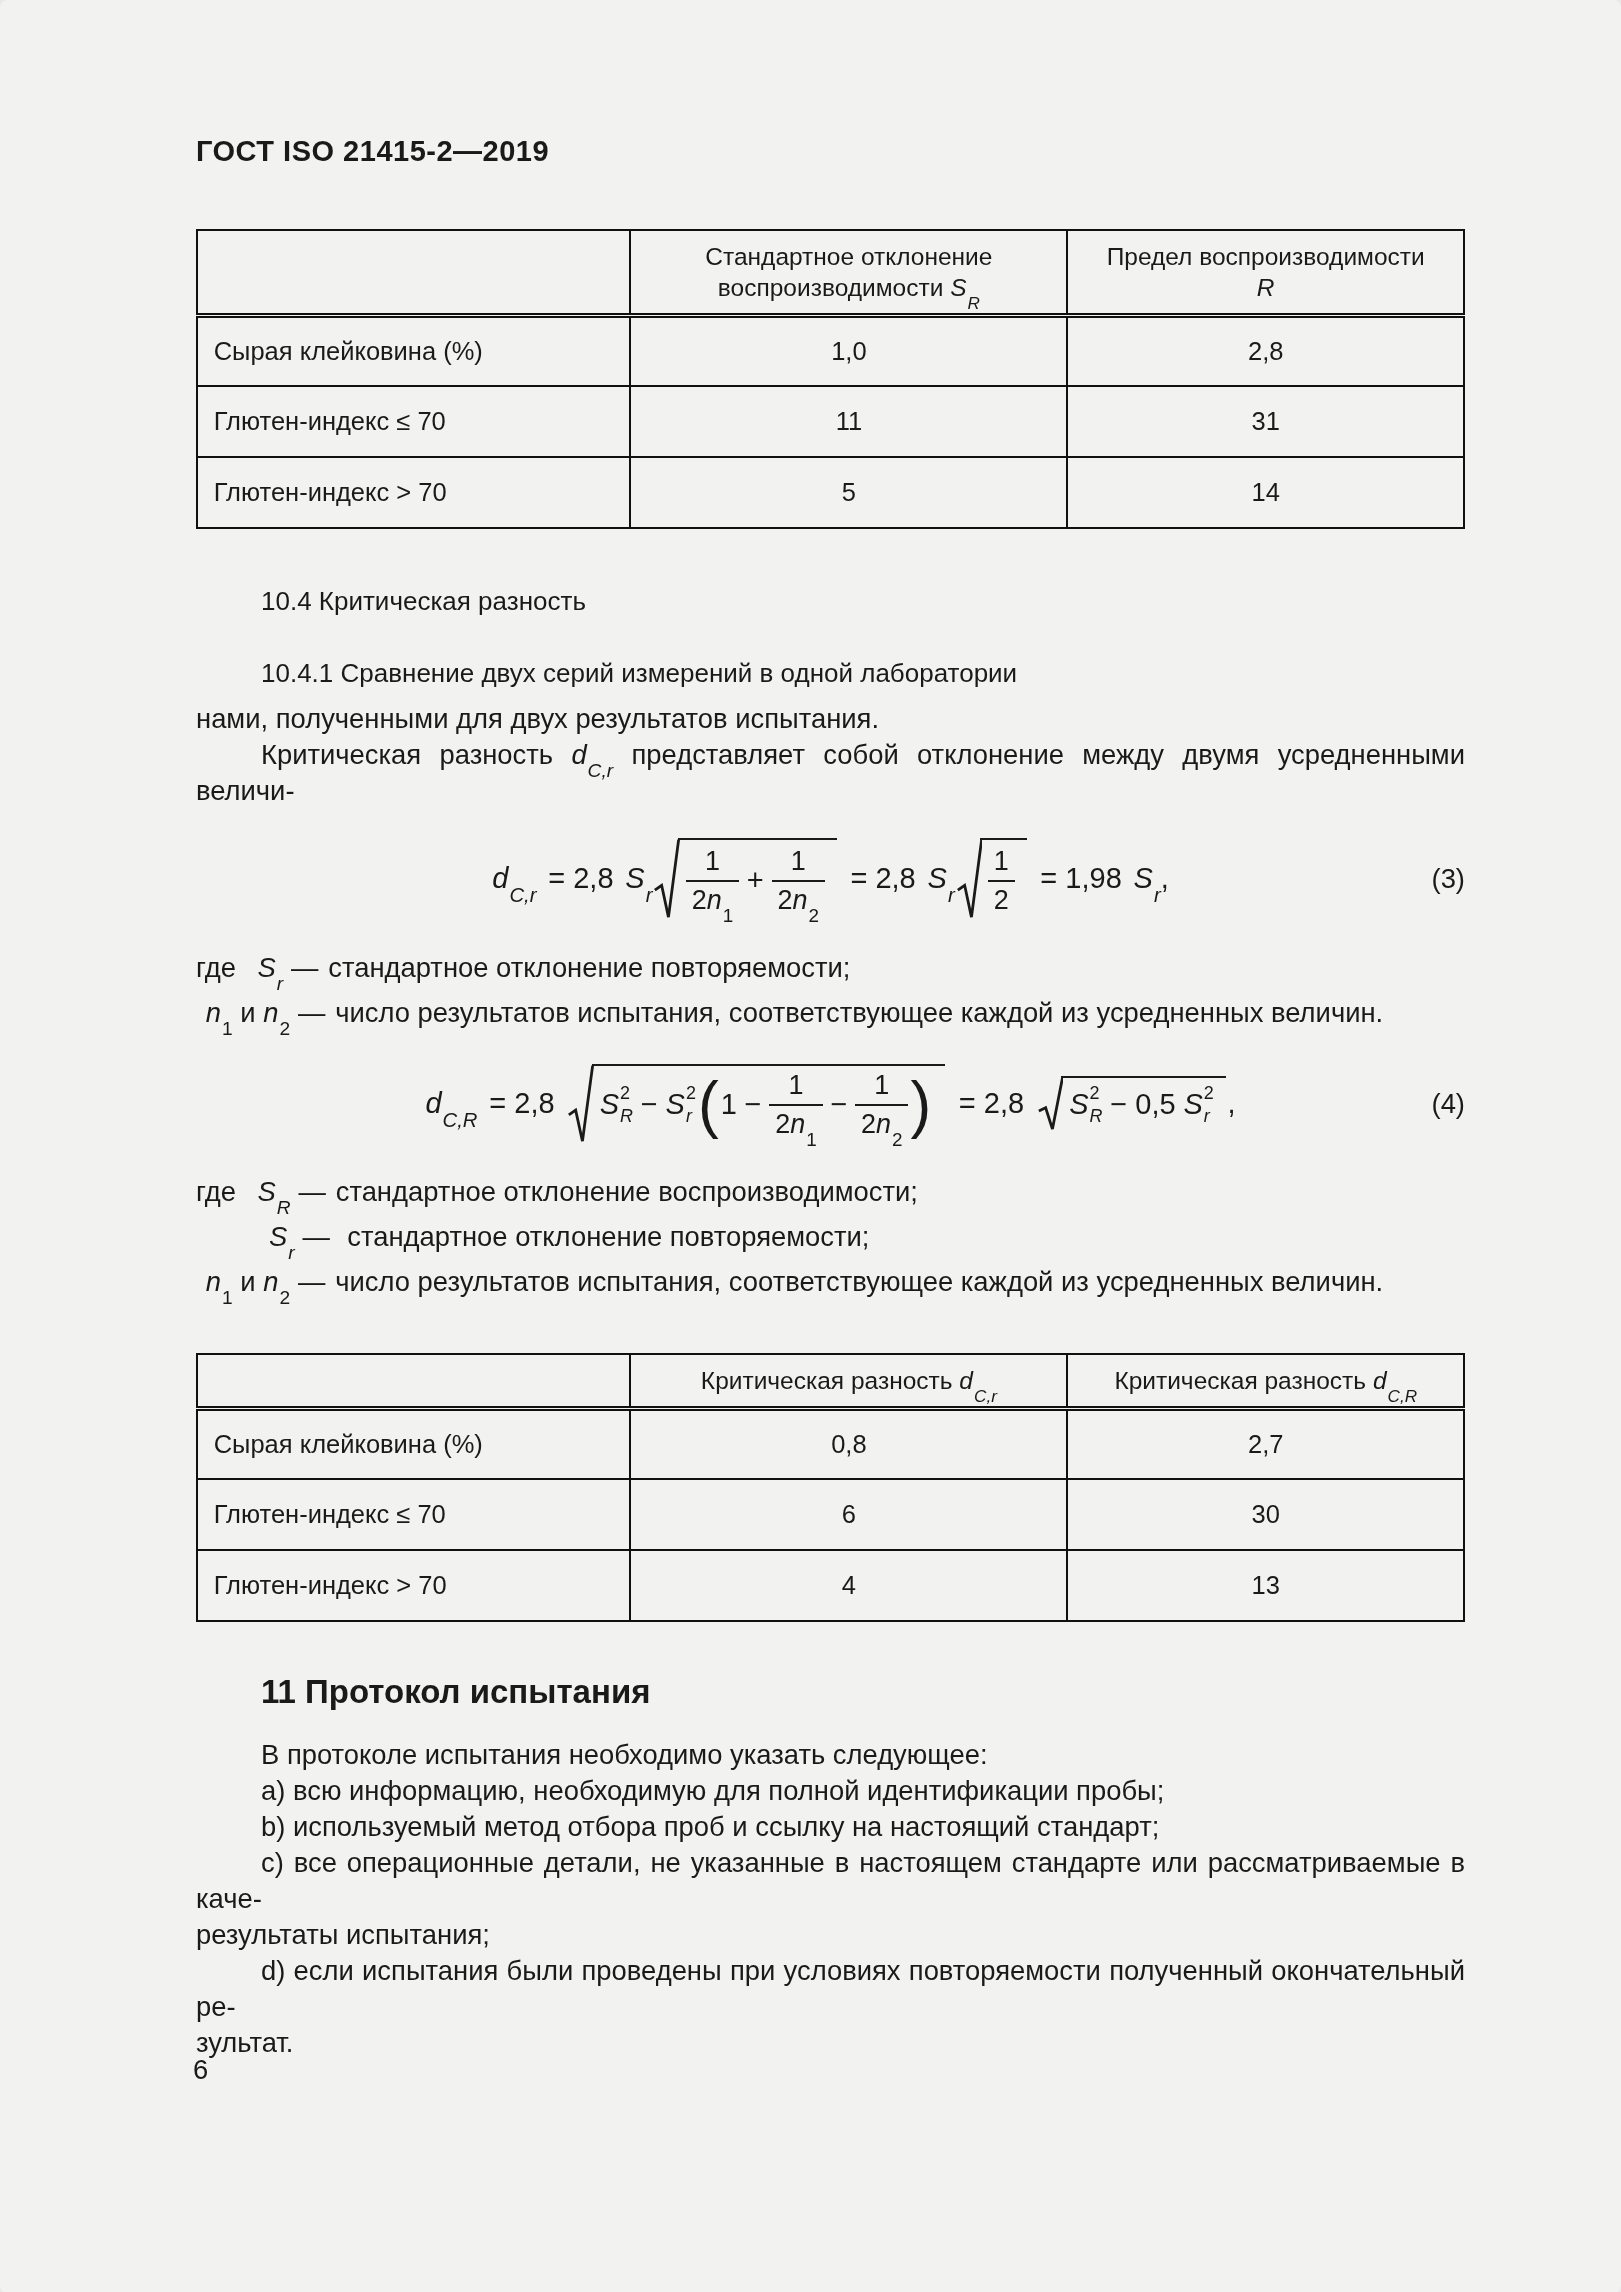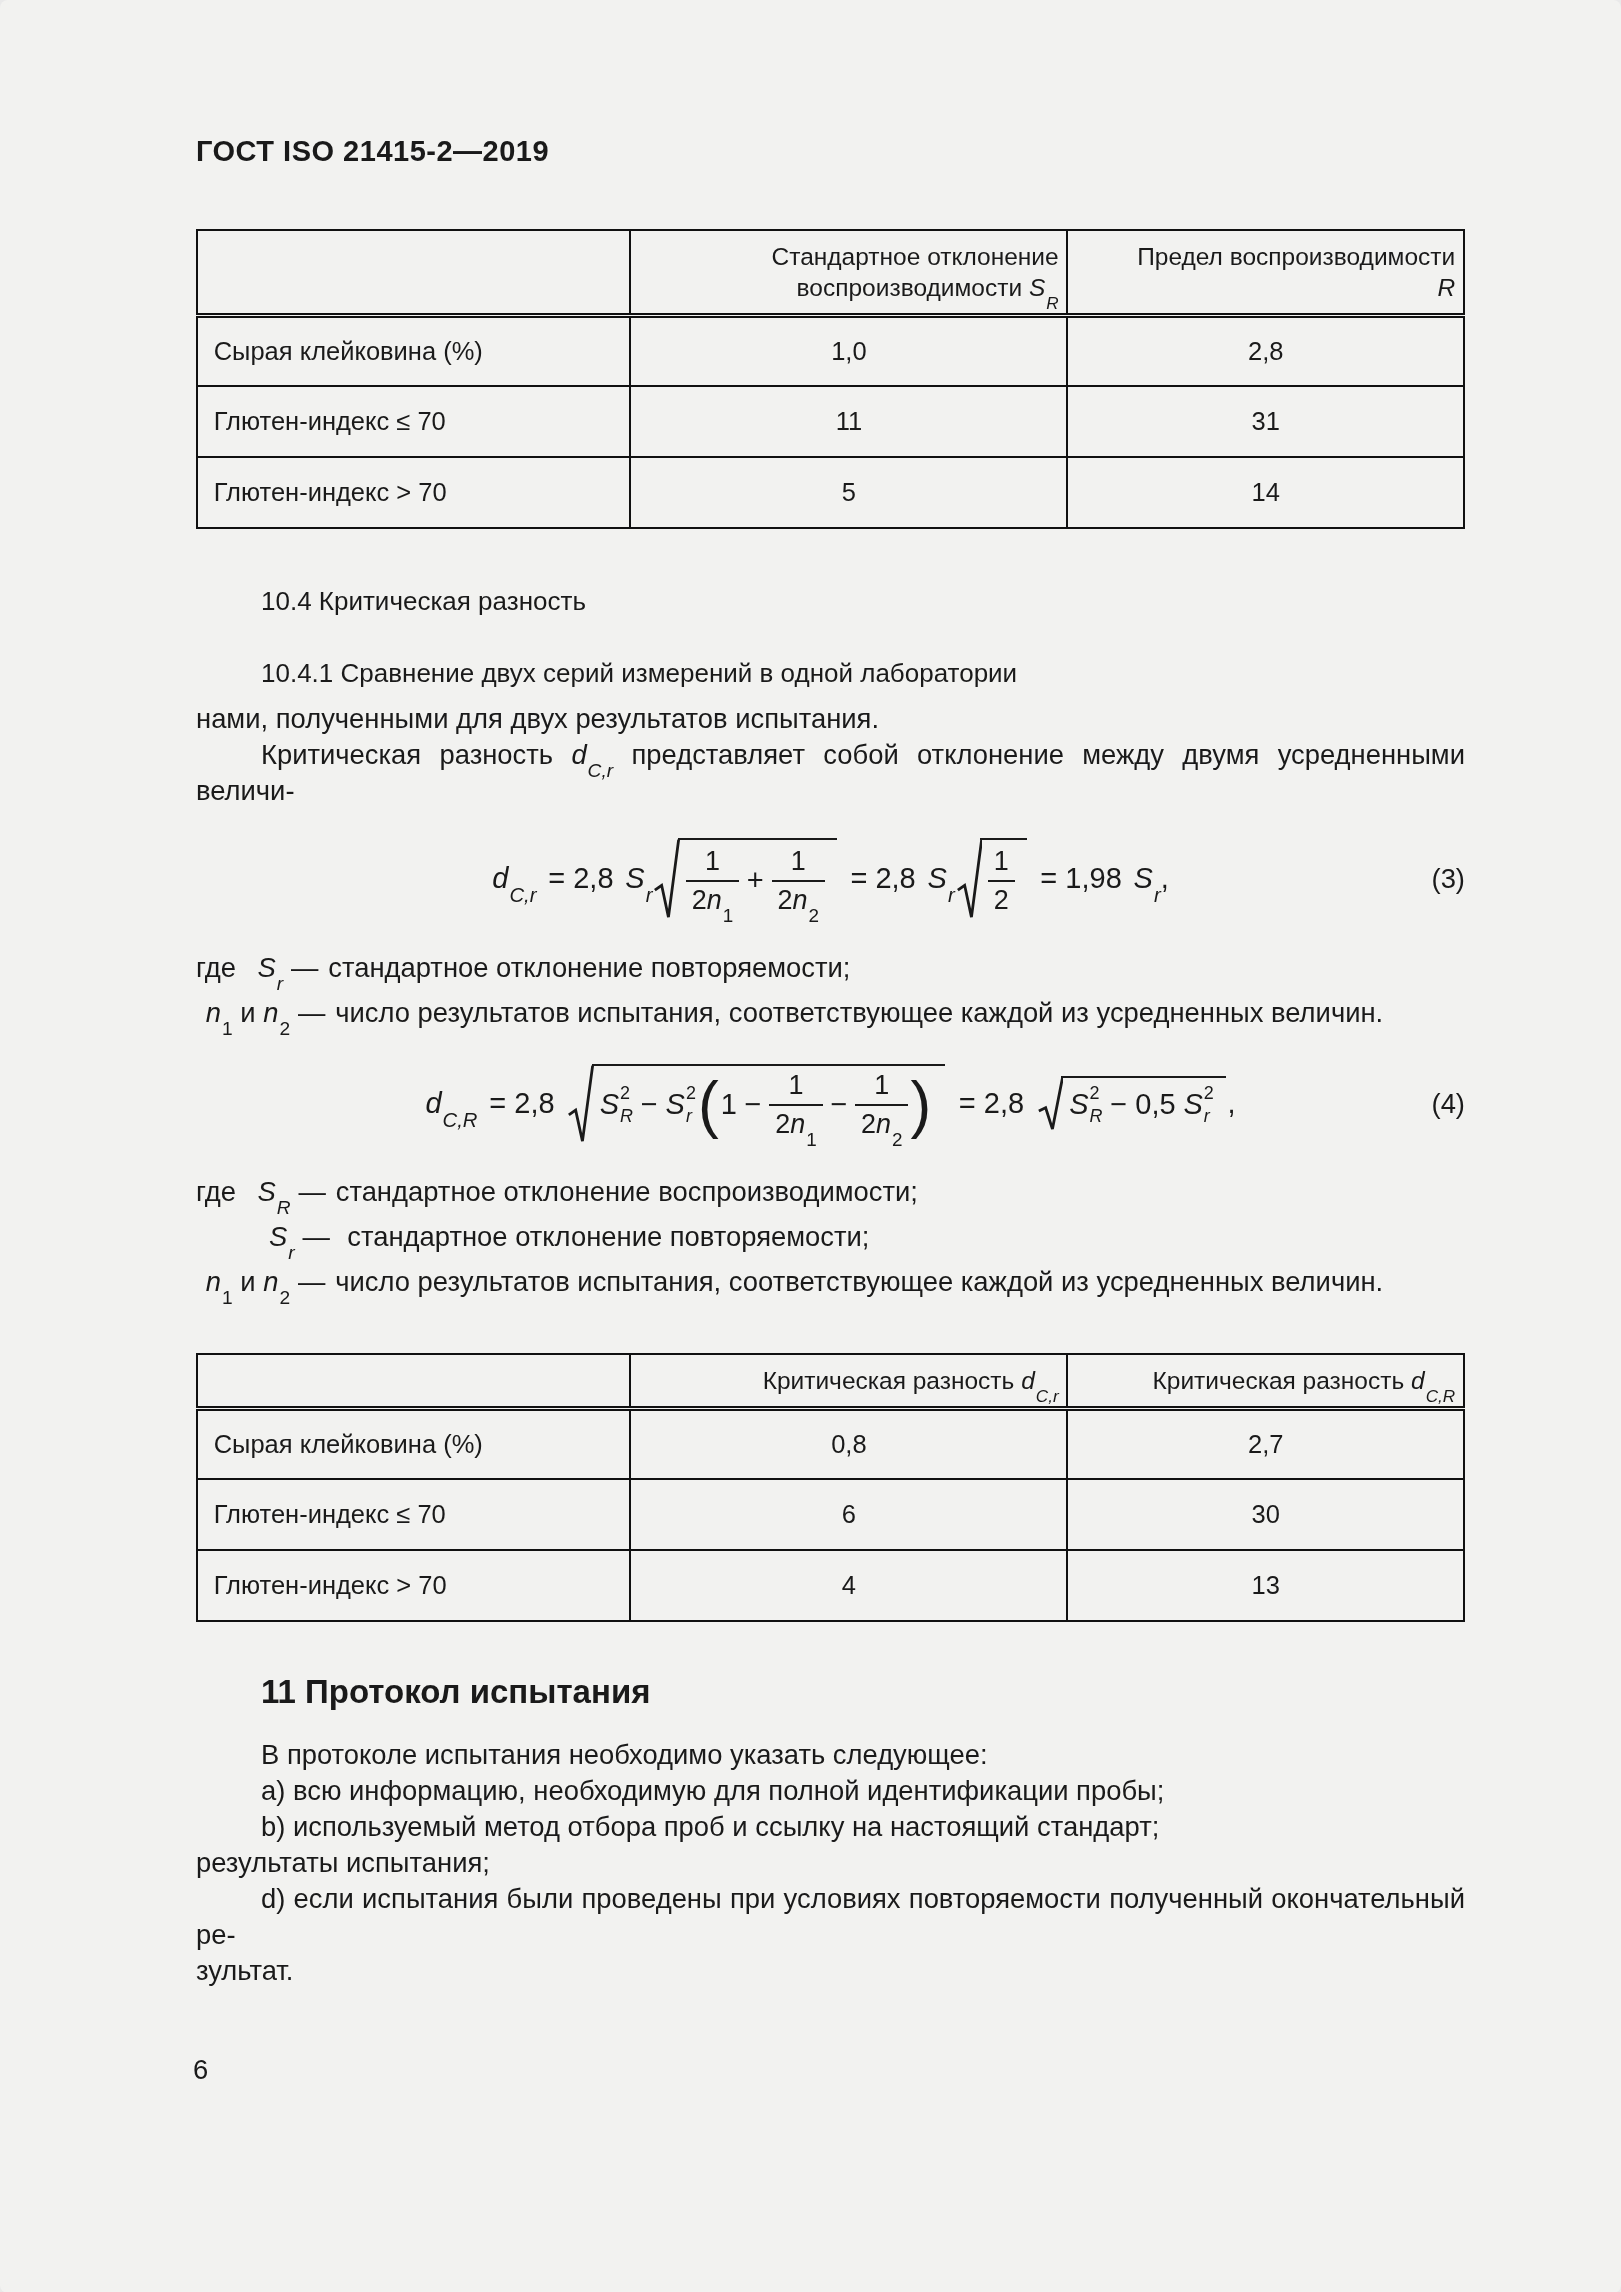--- a/index.html
+++ b/index.html
@@ -13,21 +13,21 @@
     font-size:27.4px;
     overflow:hidden;
     border-radius:8px;
   }
   .content { position:absolute; left:196px; top:135px; width:1269px; }
 
   .doc-header { font-size:29px; font-weight:bold; letter-spacing:0.5px; }
 
   
   table.tbl { border-collapse:collapse; width:100%; margin-top:61px; border:2.9px solid #111; }
-  table.tbl th { border:2px solid #111; border-bottom:5.9px double #111; font-weight:normal; font-size:24.5px; text-align:right; padding:9.8px 7.8px; line-height:31px; }
+  table.tbl th { border:2px solid #111; border-bottom:5.9px double #111; font-weight:normal; font-size:24.5px; text-align:center; padding:9.8px 7.8px; line-height:31px; }
   table.tbl td { border:2px solid #111; font-size:25.5px; padding:0 7.8px; height:71px; }
   table.tbl td.lbl { text-align:left; padding-left:15.7px; }
   table.tbl td.num { text-align:center; }
   i.v { font-style:italic; }
   sub.sb { font-size:70%; font-style:italic; position:relative; top:6.9px; margin-left:1px; line-height:0; }
   sub.sbn { font-size:70%; font-style:normal; position:relative; top:6.9px; margin-left:1px; line-height:0; }
 
   
   .h-sub { font-weight:normal; font-size:26px; text-indent:65px; }
   .h-104  { margin-top:57px; }
@@ -291,20 +291,21 @@
         </tr>
       </tbody>
     </table>
 
     <div class="h-big">11 Протокол испытания</div>
 
     <div class="para" style="margin-top:25.5px;">
       <span class="pline indent">В протоколе испытания необходимо указать следующее:</span>
       <span class="pline indent">a) всю информацию, необходимую для полной идентификации пробы;</span>
       <span class="pline indent">b) используемый метод отбора проб и ссылку на настоящий стандарт;</span>
+      <span class="pline indent jline">c) все операционные детали, не указанные в настоящем стандарте или рассматриваемые в каче-</span>
       <span class="pline">результаты испытания;</span>
       <span class="pline indent jline">d) если испытания были проведены при условиях повторяемости полученный окончательный ре-</span>
       <span class="pline">зультат.</span>
     </div>
 
   </div>
 
   <div class="page-number">6</div>
 </div>
 

